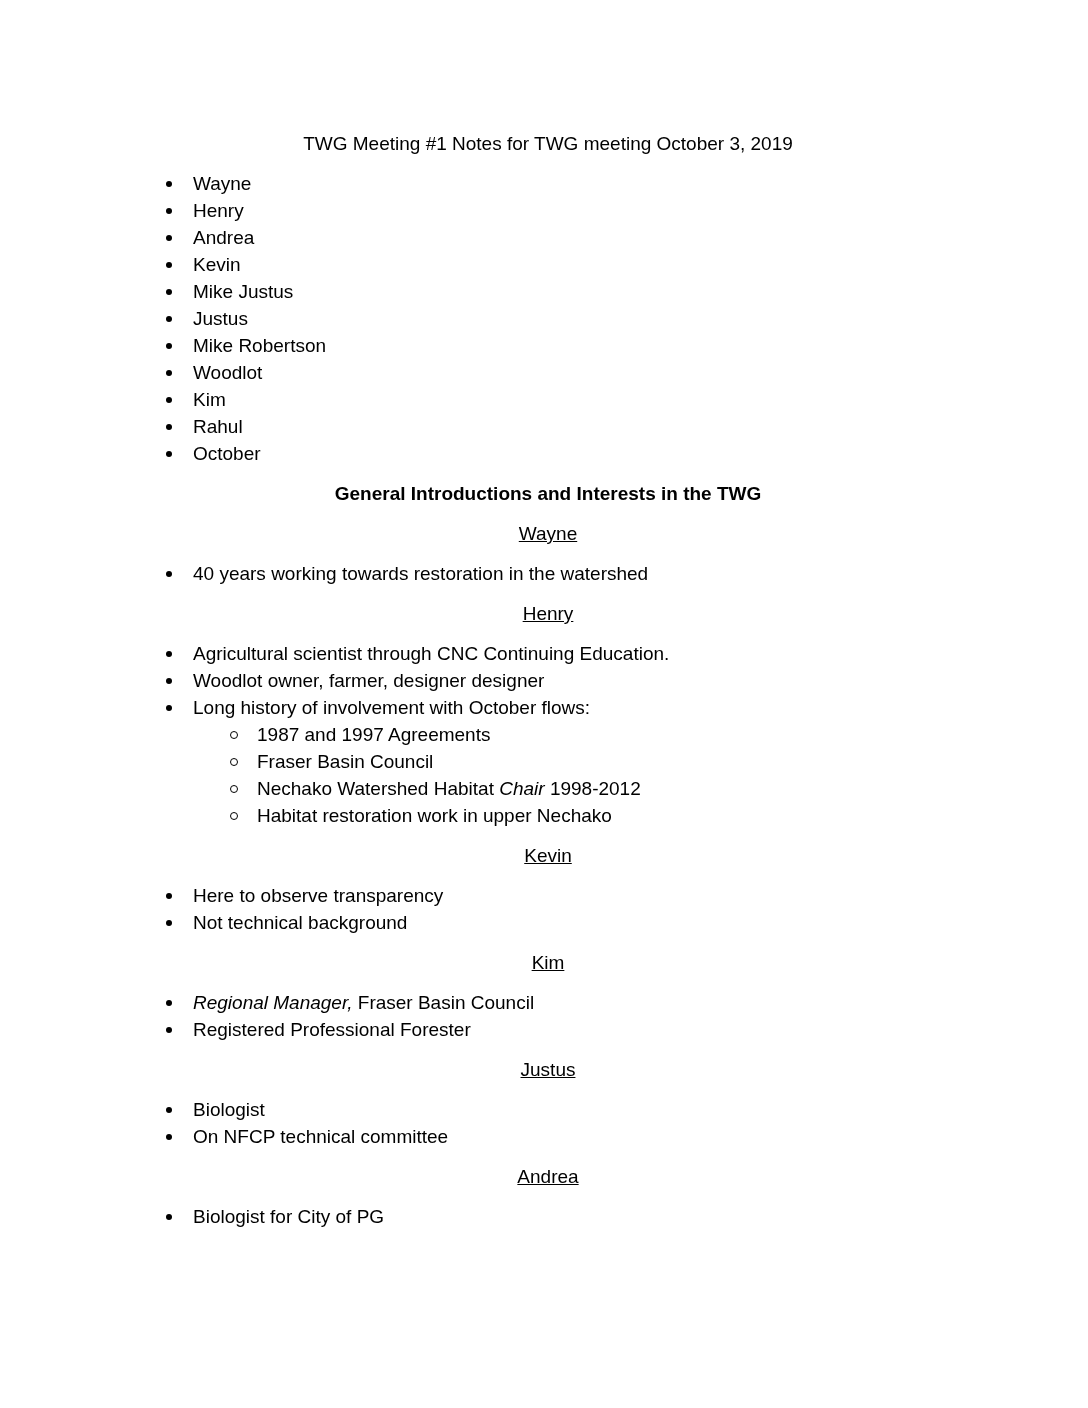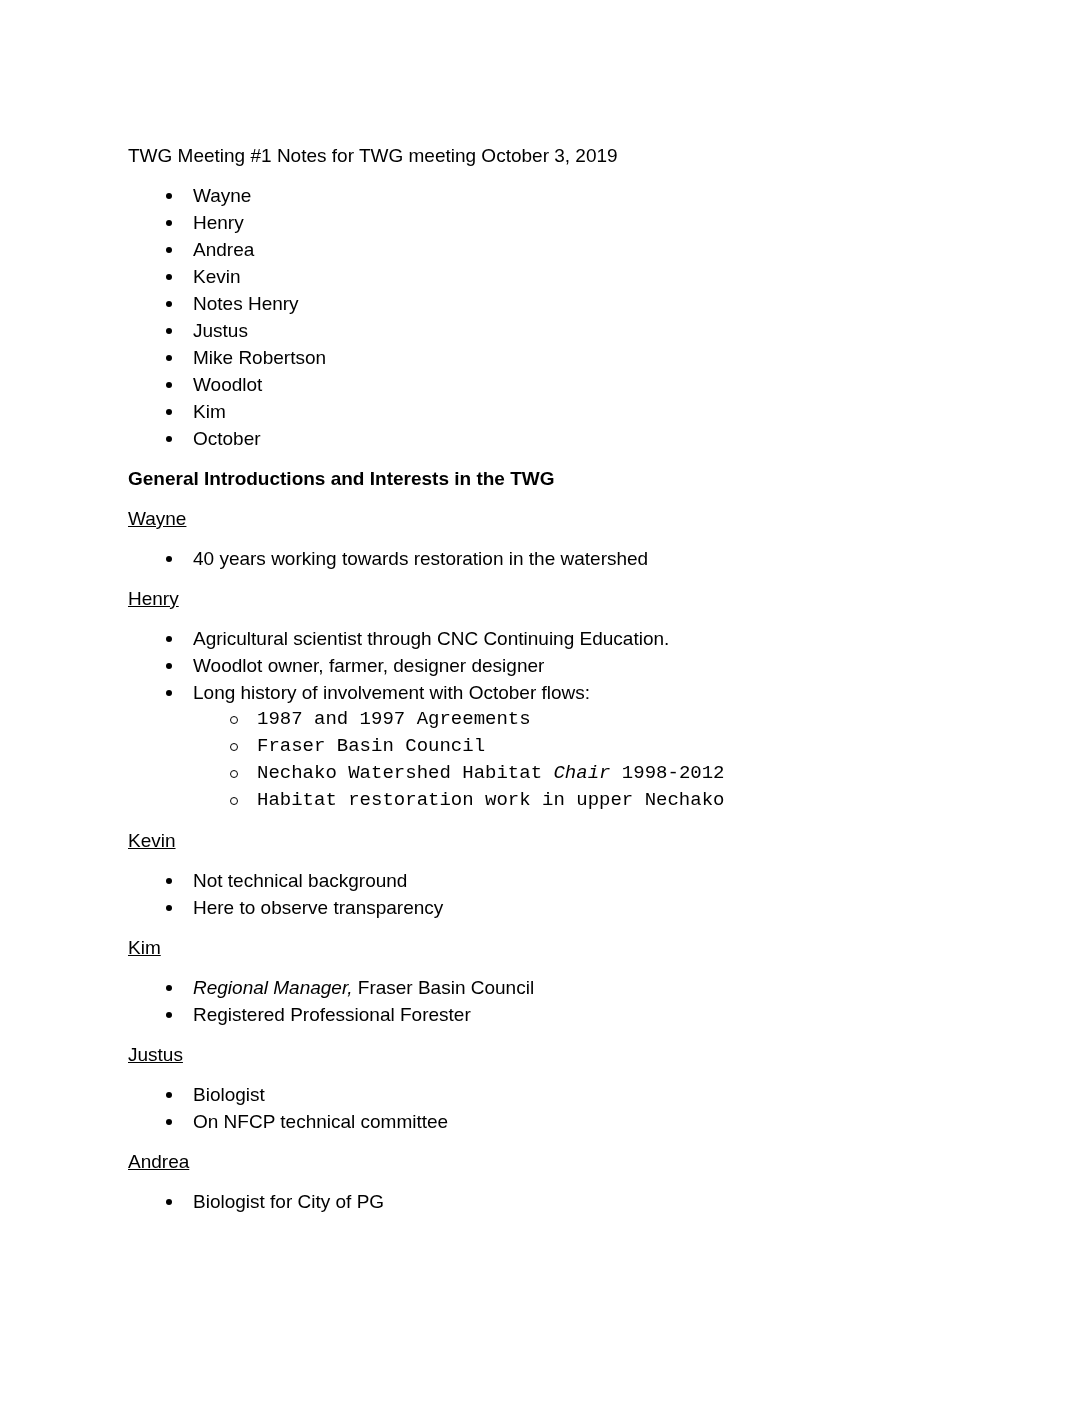--- a/index.html
+++ b/index.html
@@ -10,28 +10,28 @@
     font-family: "Liberation Sans", sans-serif;
     overflow: hidden;
   }
   .page {
     box-sizing: border-box;
     width: 1088px; height: 1408px;
     padding: 130px 120px 0 128px;
     font-size: 19px;
     line-height: 27px;
   }
-  p { margin: 12px 0 13px 0; }
+  p { margin: 0 0 13px 0; text-align: center; }
   .b { font-weight: 700; }
   .u { text-decoration: underline; }
   .it { font-style: italic; margin-top: 8px; }
   ul { list-style: none; margin: 0 0 13px 0; padding: 0; }
   li { position: relative; }
   li.l1 { padding-left: 65px; }
-  li.l2 { padding-left: 129px; font-family: Liberation Mono, monospace; }
+  li.l2 { padding-left: 129px; }
   .dot {
     position: absolute; left: 38px; top: 11px;
     width: 6px; height: 6px;
     background: #000000; border-radius: 50%;
   }
   .circ {
     position: absolute; left: 102px; top: 10px;
     box-sizing: border-box;
     width: 8px; height: 8px;
     border: 1.6px solid #000000; border-radius: 50%;
@@ -44,25 +44,26 @@
 <div class="page">
 
   <p>TWG Meeting #1 Notes for TWG meeting October 3, 2019</p>
 
 
   <ul>
     <li class="l1"><span class="dot"></span><span>Wayne</span></li>
     <li class="l1"><span class="dot"></span><span>Henry</span></li>
     <li class="l1"><span class="dot"></span><span>Andrea</span></li>
     <li class="l1"><span class="dot"></span><span>Kevin</span></li>
-    <li class="l1"><span class="dot"></span><span>Notes Henry</span></li>
+    <li class="l1"><span class="dot"></span><span>Mike Justus</span></li>
     <li class="l1"><span class="dot"></span><span>Justus</span></li>
     <li class="l1"><span class="dot"></span><span>Mike Robertson</span></li>
     <li class="l1"><span class="dot"></span><span>Woodlot</span></li>
     <li class="l1"><span class="dot"></span><span>Kim</span></li>
+    <li class="l1"><span class="dot"></span><span>Rahul</span></li>
     <li class="l1"><span class="dot"></span><span>October</span></li>
   </ul>
 
   <p class="b">General Introductions and Interests in the TWG</p>
 
   <p><span class="u">Wayne</span></p>
   <ul>
     <li class="l1"><span class="dot"></span><span>40 years working towards restoration in the watershed</span></li>
   </ul>
 
@@ -72,22 +73,22 @@
     <li class="l1"><span class="dot"></span><span>Woodlot owner, farmer, designer designer</span></li>
     <li class="l1"><span class="dot"></span><span>Long history of involvement with October flows:</span></li>
     <li class="l2"><span class="circ"></span><span>1987 and 1997 Agreements</span></li>
     <li class="l2"><span class="circ"></span><span>Fraser Basin Council</span></li>
     <li class="l2"><span class="circ"></span><span>Nechako Watershed Habitat </span><span class="it">Chair</span><span> 1998-2012</span></li>
     <li class="l2"><span class="circ"></span><span>Habitat restoration work in upper Nechako</span></li>
   </ul>
 
   <p><span class="u">Kevin</span></p>
   <ul>
+    <li class="l1"><span class="dot"></span><span>Here to observe transparency</span></li>
     <li class="l1"><span class="dot"></span><span>Not technical background</span></li>
-    <li class="l1"><span class="dot"></span><span>Here to observe transparency</span></li>
   </ul>
 
   <p><span class="u">Kim</span></p>
   <ul>
     <li class="l1"><span class="dot"></span><span class="it">Regional Manager,</span><span> Fraser Basin Council</span></li>
     <li class="l1"><span class="dot"></span><span>Registered Professional Forester</span></li>
   </ul>
 
   <p><span class="u">Justus</span></p>
   <ul>

